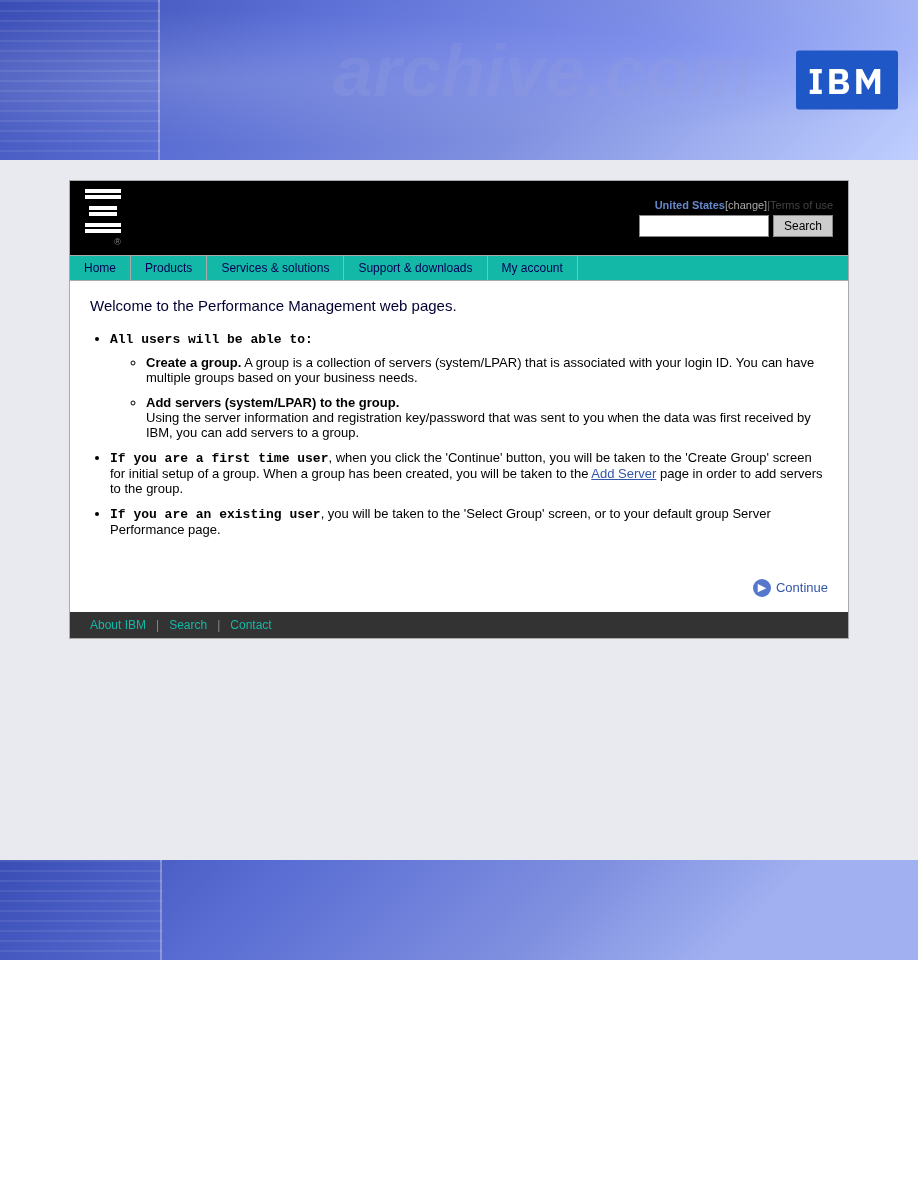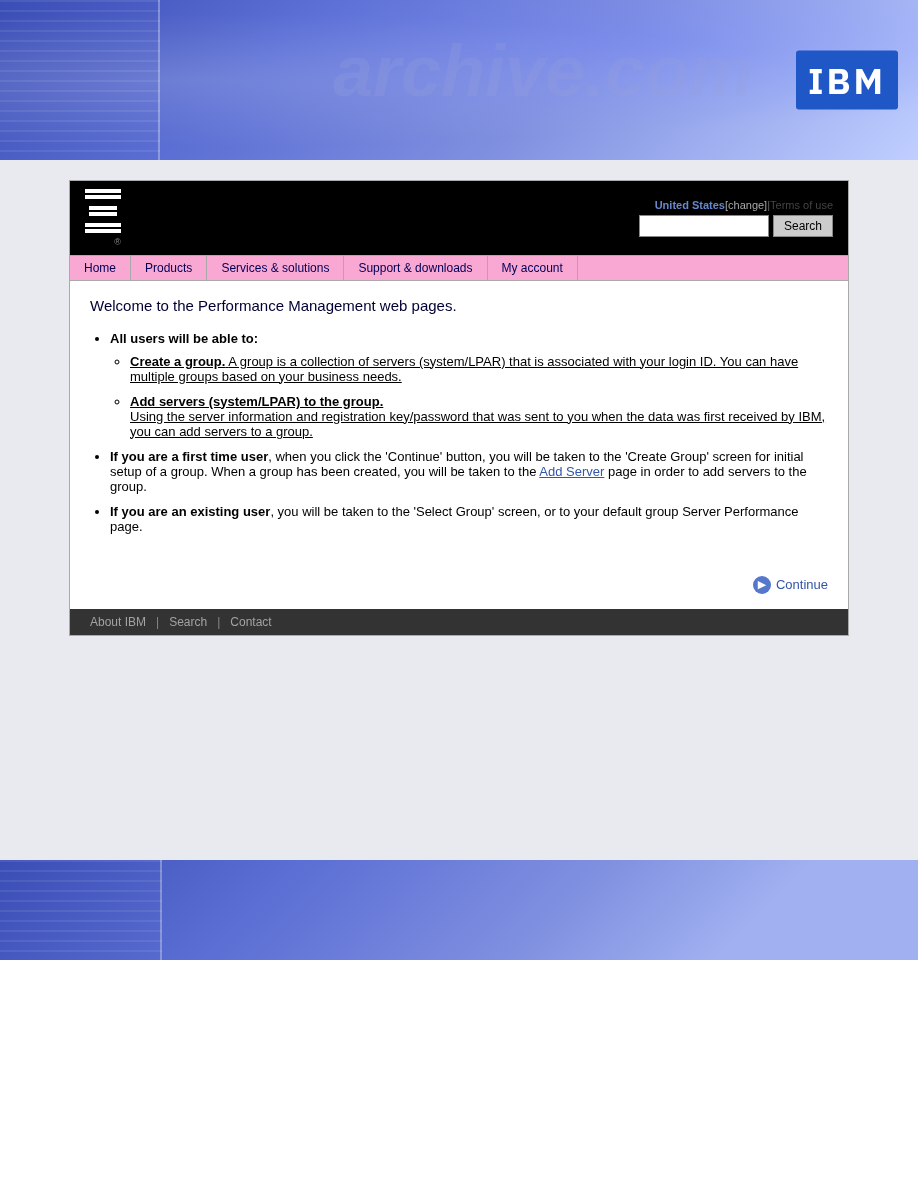--- a/index.html
+++ b/index.html
@@ -162,21 +162,21 @@
       padding: 0 10px;
       background: #cccccc;
       border: 1px solid #888888;
       font-size: 12px;
       cursor: pointer;
       color: #000000;
     }
 
     
     .nav-bar {
-      background: #f9a8d4;
+      background: #14b8a6;
       padding: 0;
       display: flex;
       align-items: center;
       border-top: 1px solid #aaaaaa;
       border-bottom: 1px solid #aaaaaa;
     }
     .nav-item {
       padding: 5px 14px;
       font-size: 12px;
       color: #000055;
@@ -206,27 +206,27 @@
       margin-left: 20px;
       margin-bottom: 12px;
     }
     .bullet-list > li {
       margin-bottom: 10px;
       color: #000000;
       font-size: 13px;
     }
     .bullet-list > li > strong {
       font-weight: bold;
+      font-family: Liberation Mono, monospace;
     }
 
     .sub-list {
       list-style: circle;
-      margin-left: 20px;
+      margin-left: 36px;
       margin-top: 8px;
-      text-decoration: underline;
     }
     .sub-list > li {
       margin-bottom: 10px;
       font-size: 13px;
       color: #000000;
     }
     .sub-list > li > strong {
       font-weight: bold;
     }
 
@@ -258,21 +258,21 @@
 
     
     .footer-bar {
       background: #333333;
       padding: 6px 15px;
       display: flex;
       align-items: center;
       gap: 0;
     }
     .footer-item {
-      color: #a3a3a3;
+      color: #14b8a6;
       font-size: 12px;
       text-decoration: none;
       padding: 0 10px;
       cursor: pointer;
     }
     .footer-item:first-child {
       padding-left: 5px;
     }
     .footer-sep {
       color: #888888;

